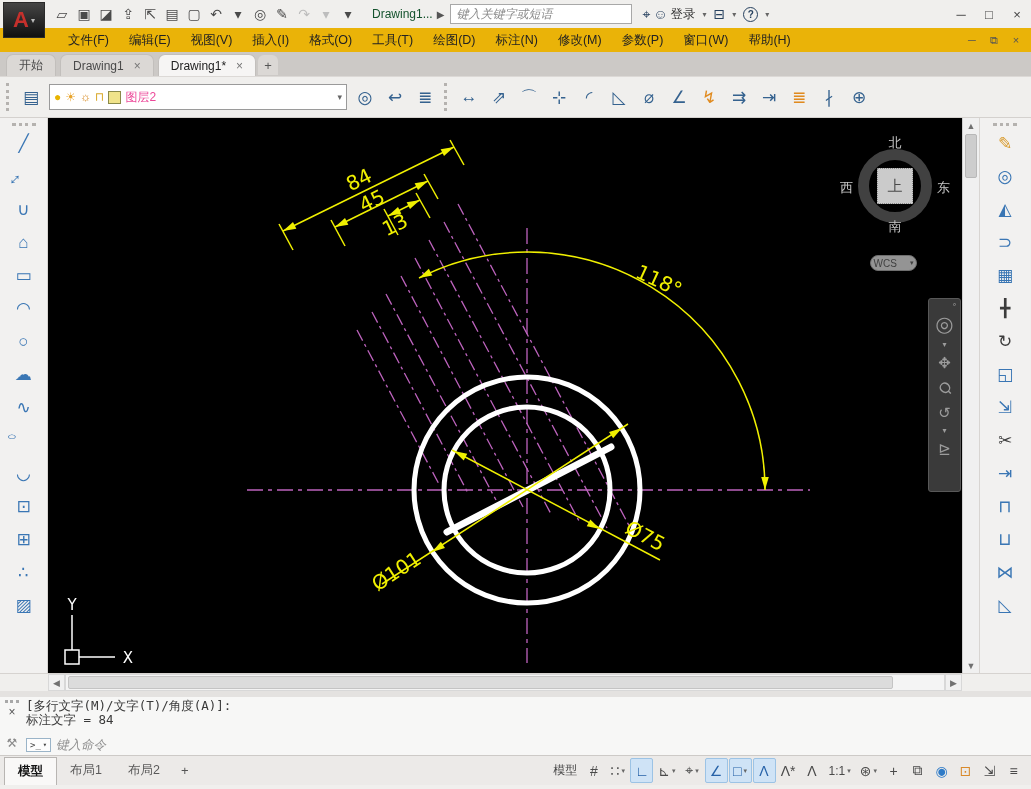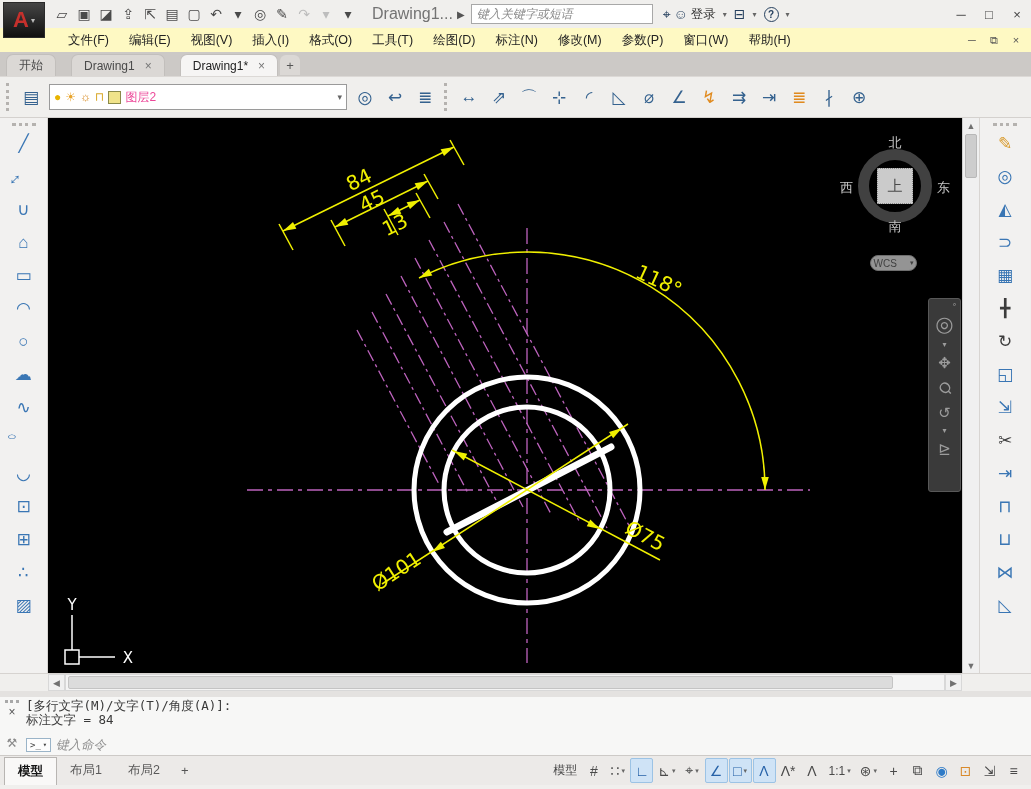--- a/index.html
+++ b/index.html
@@ -5,32 +5,32 @@
   *{box-sizing:border-box;margin:0;padding:0}
   body{margin:0;background:#555;font-family:"Liberation Sans","DejaVu Sans",sans-serif;-webkit-font-smoothing:antialiased}
   .app{width:1031px;height:789px;display:flex;flex-direction:column;background:#f0efed;position:relative;outline:1px solid #8a8a8a;overflow:hidden}
   
   .titlebar{height:28px;display:flex;align-items:center;padding-left:52px;background:#f0efed;position:relative}
   .logo{position:absolute;left:3px;top:2px;width:42px;height:36px;background:linear-gradient(#454545,#101010);border:1px solid #2a2a2a;color:#c5302c;font-weight:bold;font-size:22px;display:flex;align-items:center;justify-content:center;z-index:5}
   .logo .dd{font-size:8px;color:#bbb;margin-left:2px}
   .qat{display:flex;align-items:center;gap:2px}
   .qicon{width:20px;height:20px;display:flex;align-items:center;justify-content:center;font-size:14px;color:#4a4a4a;cursor:default}
   .qicon.grayed{color:#bdbdbd}
-  .doc-title{color:#737373;font-size:16px;margin:0 4px 0 14px}
+  .doc-title{color:#14532d;font-size:12px;margin:0 4px 0 14px}
   .flyout{color:#555;font-size:10px;margin-right:6px}
   .search{width:182px;height:20px;border:1px solid #a8a8a8;background:#fff;font-size:12px;font-style:italic;color:#777;padding:0 5px;outline:none}
   .search::placeholder{color:#8a8a8a;font-style:italic}
   .t-ico{display:flex;align-items:center;gap:3px;margin-left:10px;font-size:14px;color:#27415f}
   .t-label{font-size:12.5px;color:#333}
   .tiny-dd{font-size:8px;color:#666;margin:0 4px}
   .help-circle{width:15px;height:15px;border:1.5px solid #27415f;border-radius:50%;font-size:10px;display:flex;align-items:center;justify-content:center;color:#27415f;font-weight:bold}
   .winctl{margin-left:auto;display:flex}
   .wbtn{width:28px;height:22px;display:flex;align-items:center;justify-content:center;font-size:13px;color:#444}
   
-  .menubar{height:24px;display:flex;align-items:center;padding-left:58px;background:#fef9c3}
+  .menubar{height:24px;display:flex;align-items:center;padding-left:58px;background:#eab308}
   .mitem{padding:3px 10px;font-size:12.5px;color:#222}
   .winctl2{margin-left:auto;display:flex;padding-right:4px}
   .wbtn2{width:22px;height:18px;display:flex;align-items:center;justify-content:center;font-size:11px;color:#555}
   
   .tabbar{height:24px;display:flex;align-items:flex-end;background:#ccc9c6;padding-left:6px;gap:2px}
   .ftab{height:22px;display:flex;align-items:center;padding:0 12px;background:#dbd8d5;border-radius:7px 7px 0 0;font-size:12px;color:#4a4a4a;border:1px solid #c2bfbc;border-bottom:none}
   .ftab.active{background:#f6f5f4;color:#222}
   .ftab-close{margin-left:10px;color:#777;font-size:12px}
   .ftab-close:empty{display:none}
   .newtab{width:20px;height:20px;display:flex;align-items:center;justify-content:center;background:#dbd8d5;border-radius:6px 6px 0 0;color:#555;font-size:13px;margin-bottom:1px}
@@ -168,21 +168,21 @@
         <span class="mitem">帮助(H)</span>
       </span>
     <div class="winctl2">
         <span class="wbtn2">─</span>
         <span class="wbtn2">⧉</span>
         <span class="wbtn2">×</span>
       </div>
   </div>
 
   <div class="tabbar">
-    <span style="display:flex;gap:15px;align-items:flex-end">
+    <span style="display:flex;gap:4px;align-items:flex-end">
         <span class="ftab">
           <span>开始</span>
         </span>
         <span class="ftab">
           <span>Drawing1</span>
           <span class="ftab-close">×</span>
         </span>
         <span class="ftab active">
           <span>Drawing1*</span>
           <span class="ftab-close">×</span>

